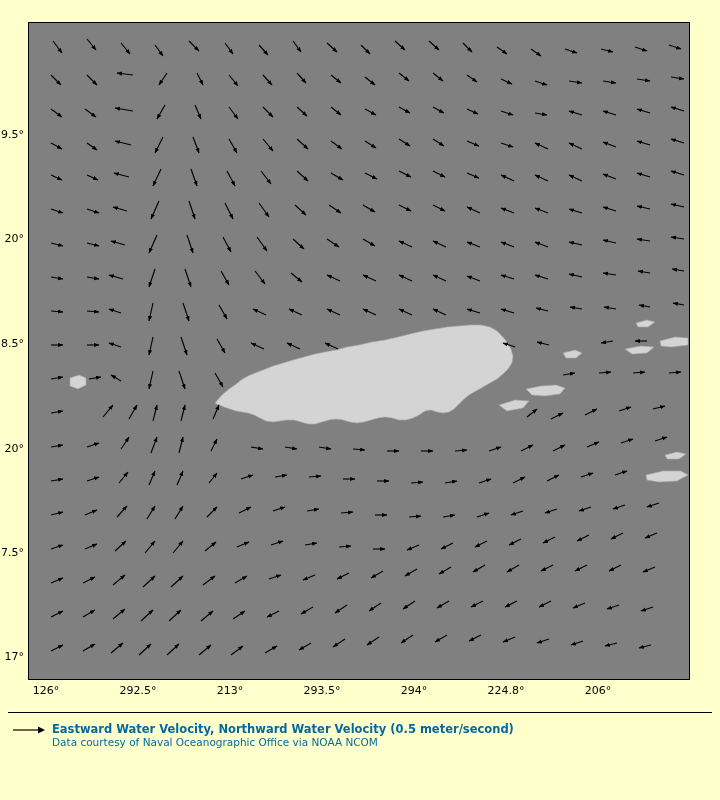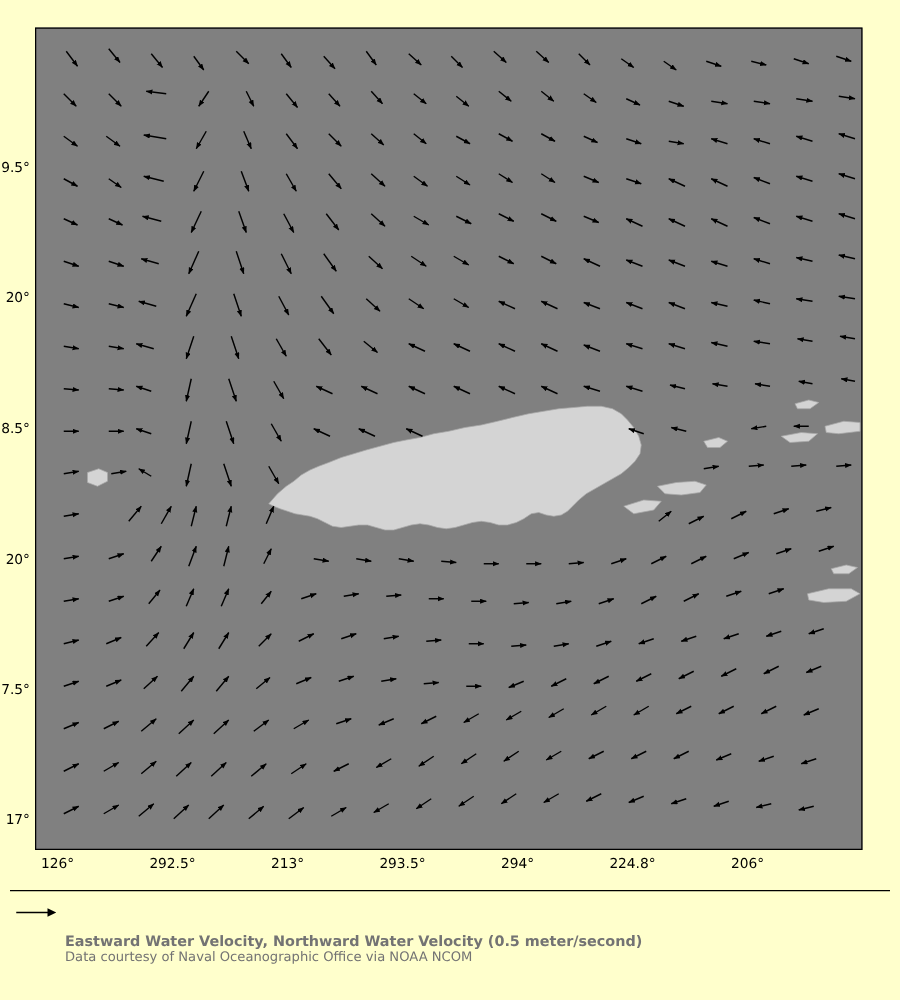--- a/index.html
+++ b/index.html
@@ -88,22 +88,21 @@
   }
   #legend-arrow {
     position: absolute;
     left: 12px;
     top: 12px;
   }
   #legend-text {
     position: absolute;
     left: 52px;
     top: 10px;
-    color: #737373;
-    margin-top: 24px;
+    color: #0369a1;
   }
   #legend-title {
     font-size: 11.5px;
     font-weight: bold;
     line-height: 14px;
   }
   .legend-sub {
     font-size: 10.5px;
     line-height: 13px;
   }

